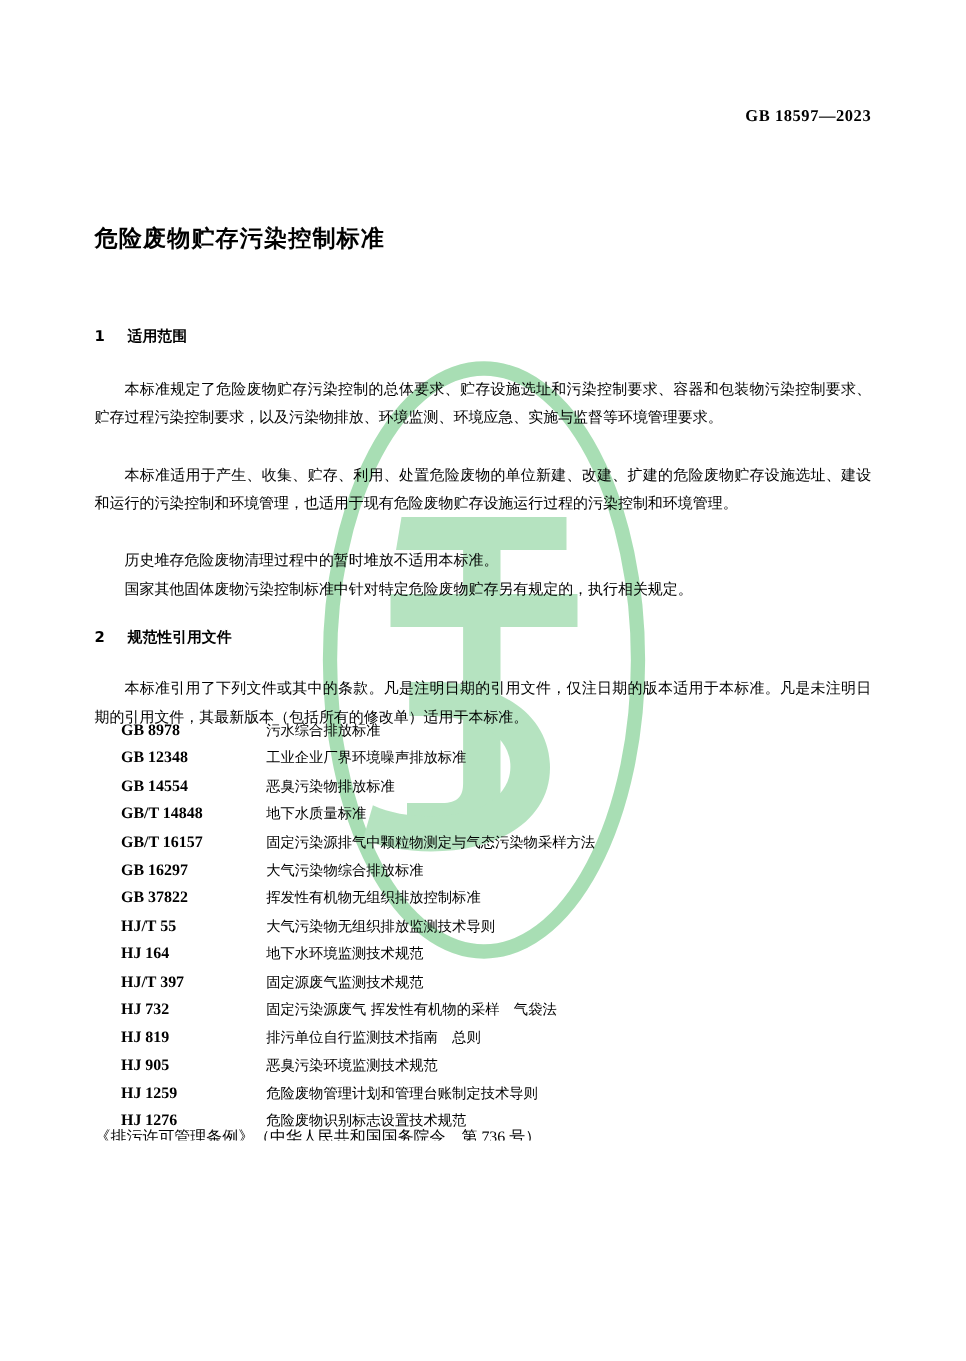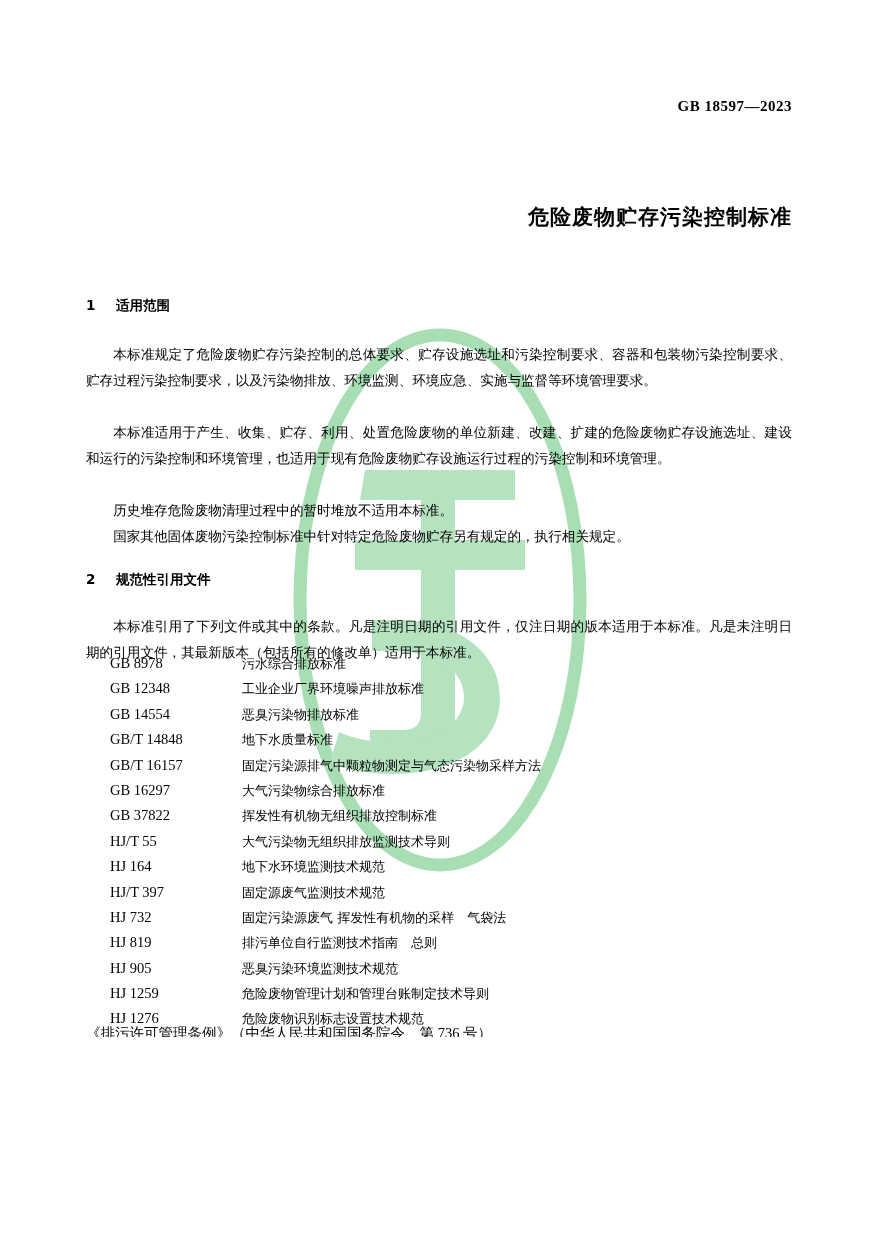--- a/index.html
+++ b/index.html
@@ -37,21 +37,21 @@
     font-size: 15px;
     letter-spacing: 0.5px;
   }
 
   
   .doc-title {
     position: absolute;
     top: 203px;
     left: 0;
     width: 706px;
-    text-align: right;
+    text-align: left;
     font-family: "DejaVu Sans", "Liberation Sans", sans-serif;
     font-weight: bold;
     font-size: 21px;
     letter-spacing: 1px;
   }
 
   
   .sec-h {
     position: absolute;
     font-family: "DejaVu Sans", "Liberation Sans", sans-serif;
@@ -83,21 +83,21 @@
   .refrow {
     display: flex;
     align-items: baseline;
     height: 25.4px;
     font-size: 14.5px;
   }
   .refcode {
     width: 132px;
     flex: 0 0 132px;
     font-family: "Liberation Serif", "DejaVu Serif", serif;
-    font-weight: normal;
+    font-weight: bold;
     white-space: nowrap;
   }
   .reftitle {
     font-family: "DejaVu Sans", "Liberation Sans", sans-serif;
     font-size: 13px;
     white-space: nowrap;
   }
   .reg-line {
     position: absolute;
     left: 0;

